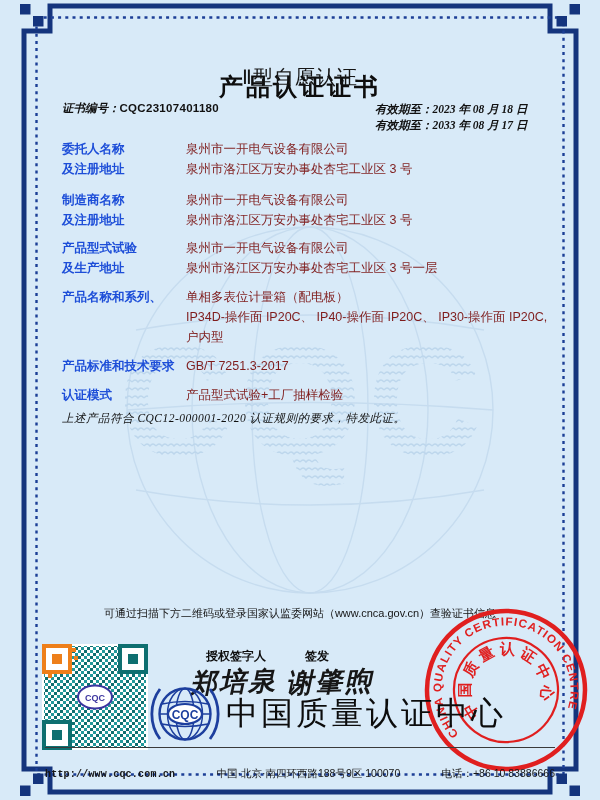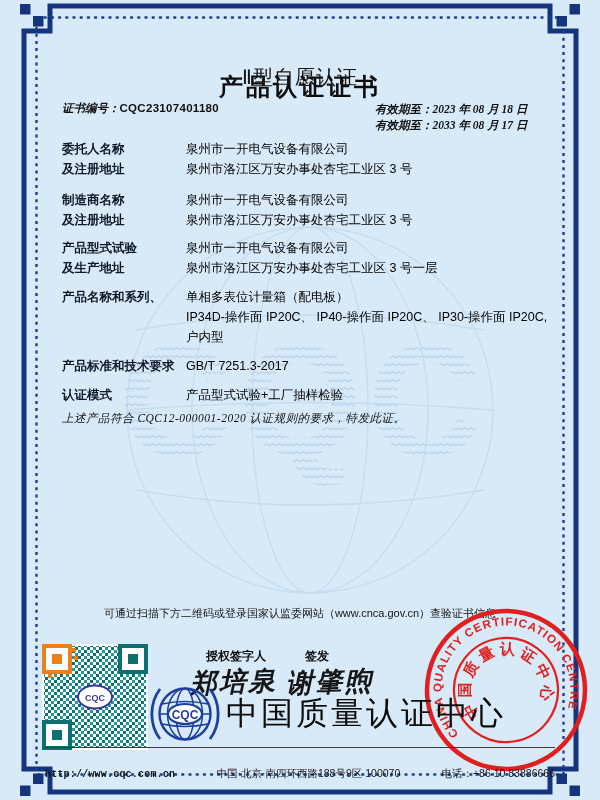--- a/index.html
+++ b/index.html
@@ -17,22 +17,22 @@
          font-size:20px;letter-spacing:1px;color:#151515;}
 
   .kai{font-family:"Liberation Serif",serif;font-style:italic;}
 
   .meta-left{position:absolute;left:62px;top:101px;font-size:11.5px;font-weight:bold;}
   .meta-left .num{font-style:normal;font-family:"Liberation Sans",sans-serif;letter-spacing:.3px;}
   .meta-right{position:absolute;left:375px;top:101px;font-size:11.5px;font-weight:bold;line-height:16px;}
 
   .fields{position:absolute;left:62px;top:139px;width:486px;}
   .frow{display:flex;line-height:20px;font-size:12.5px;}
-  .flabel{width:124px;flex:0 0 124px;font-weight:bold;color:#0f172a;}
-  .fvalue{flex:1;color:#000000;}
+  .flabel{width:124px;flex:0 0 124px;font-weight:bold;color:#1d4ed8;}
+  .fvalue{flex:1;color:#7f1d1d;}
   .sp11{height:11px;} .sp9{height:9px;} .sp8{height:8px;}
   .statement{margin-top:6px;font-size:11.5px;letter-spacing:.5px;color:#101010;font-weight:500;}
 
   .verify-note{position:absolute;top:606px;left:0;width:100%;text-align:center;font-size:11px;color:#141414;}
 
   .qr{position:absolute;left:42px;top:644px;}
 
   .sig-label{position:absolute;font-size:12px;font-weight:bold;color:#0e0e0e;}
   .sig-auth-label{left:206px;top:648px;}
   .sig-issue-label{left:305px;top:648px;}

